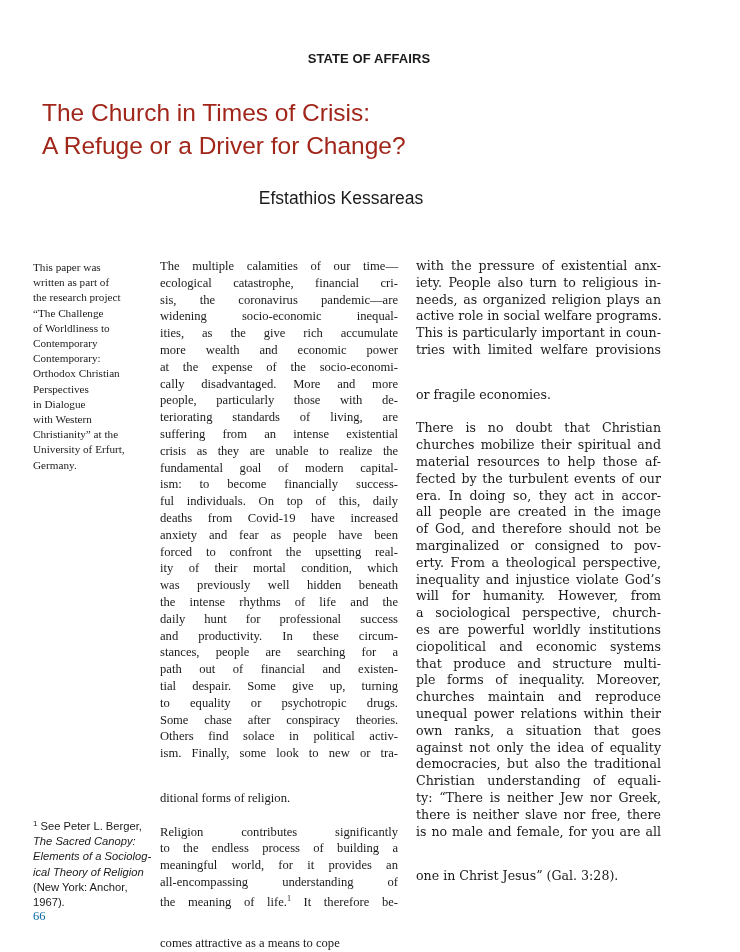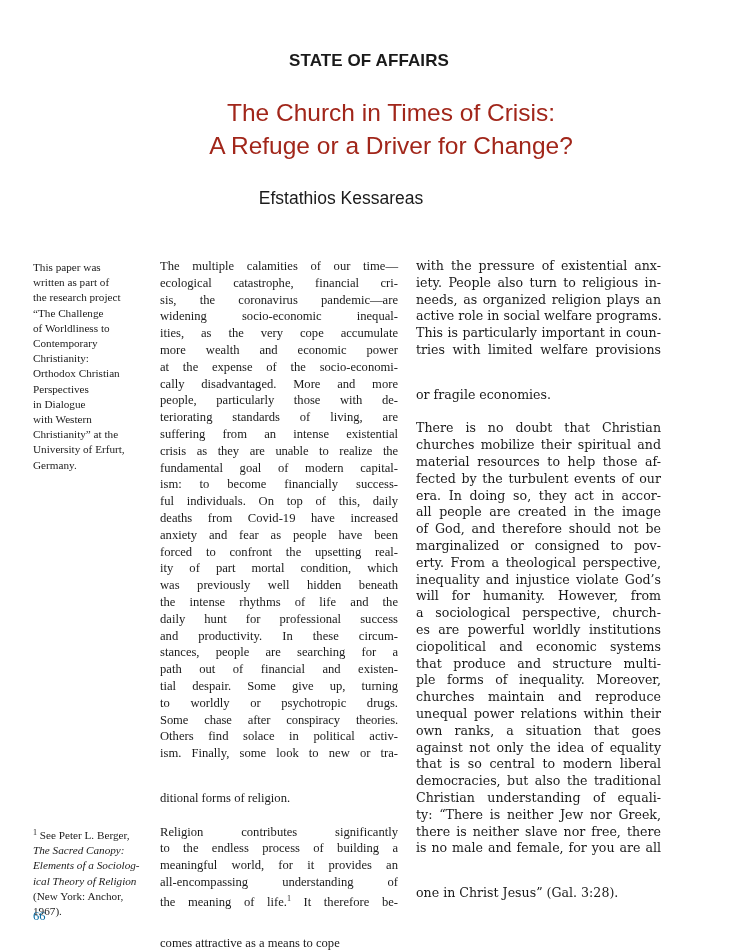--- a/index.html
+++ b/index.html
@@ -17,32 +17,31 @@
     .section-label {
       position: absolute;
       left: 0;
       width: 668px;
       top: 51px;
       text-align: center;
       padding-left: 70px;
       box-sizing: border-box;
       font-family: "Liberation Sans", sans-serif;
       font-weight: bold;
-      font-size: 17px;
+      font-size: 13px;
       letter-spacing: 0.1px;
       color: #1a1a1a;
     }
     .title {
       position: absolute;
       left: 0;
       width: 740px;
       top: 96px;
       padding-left: 42px;
       box-sizing: border-box;
-      text-align: center;
       font-family: "Liberation Sans", sans-serif;
       font-size: 24.5px;
       line-height: 33px;
       color: #a1261a;
     }
     .title div { white-space: nowrap; }
     .author {
       position: absolute;
       left: 0;
       width: 612px;
@@ -63,25 +62,24 @@
       font-size: 11.2px;
       line-height: 15.2px;
       color: #1a1a1a;
     }
     .sidenote div { white-space: nowrap; }
     .footnote {
       position: absolute;
       left: 33px;
       top: 816px;
       width: 122px;
-      font-family: Liberation Serif, serif;
+      font-family: Liberation Sans, sans-serif;
       font-size: 11.2px;
       line-height: 15.2px;
       color: #1a1a1a;
-      margin-top: 9px;
     }
     .footnote div { white-space: nowrap; }
     .footnote .it { font-style: italic; }
     .fn-mark { font-size: 8px; vertical-align: 4px; }
     .page-number {
       position: absolute;
       left: 33px;
       top: 909px;
       font-family: "Liberation Serif", serif;
       font-size: 12.5px;
@@ -124,59 +122,59 @@
 
 <div class="author">Efstathios Kessareas</div>
 
 <div class="sidenote" id="sidenote">
     <div>This paper was</div>
     <div>written as part of</div>
     <div>the research project</div>
     <div>“The Challenge</div>
     <div>of Worldliness to</div>
     <div>Contemporary</div>
-    <div>Christianity:</div>
+    <div>Contemporary:</div>
     <div>Orthodox Christian</div>
     <div>Perspectives</div>
     <div>in Dialogue</div>
     <div>with Western</div>
     <div>Christianity” at the</div>
     <div>University of Erfurt,</div>
     <div>Germany.</div>
   </div>
 
 <div class="col col-left" id="col-left">
     <div>
       <span class="line">The multiple calamities of our time—</span>
       <span class="line">ecological catastrophe, financial cri-</span>
       <span class="line">sis, the coronavirus pandemic—are</span>
       <span class="line">widening socio-economic inequal-</span>
-      <span class="line">ities, as the very cope accumulate</span>
+      <span class="line">ities, as the give rich accumulate</span>
       <span class="line">more wealth and economic power</span>
       <span class="line">at the expense of the socio-economi-</span>
       <span class="line">cally disadvantaged. More and more</span>
       <span class="line">people, particularly those with de-</span>
       <span class="line">teriorating standards of living, are</span>
       <span class="line">suffering from an intense existential</span>
       <span class="line" style="letter-spacing: -0.1px;">crisis as they are unable to realize the</span>
       <span class="line">fundamental goal of modern capital-</span>
       <span class="line">ism: to become financially success-</span>
       <span class="line">ful individuals. On top of this, daily</span>
       <span class="line">deaths from Covid-19 have increased</span>
       <span class="line">anxiety and fear as people have been</span>
       <span class="line">forced to confront the upsetting real-</span>
-      <span class="line">ity of part mortal condition, which</span>
+      <span class="line">ity of their mortal condition, which</span>
       <span class="line">was previously well hidden beneath</span>
       <span class="line">the intense rhythms of life and the</span>
       <span class="line">daily hunt for professional success</span>
       <span class="line">and productivity. In these circum-</span>
       <span class="line">stances, people are searching for a</span>
       <span class="line">path out of financial and existen-</span>
       <span class="line">tial despair. Some give up, turning</span>
-      <span class="line">to worldly or psychotropic drugs.</span>
+      <span class="line">to equality or psychotropic drugs.</span>
       <span class="line" style="letter-spacing: -0.1px;">Some chase after conspiracy theories.</span>
       <span class="line">Others find solace in political activ-</span>
       <span class="line">ism. Finally, some look to new or tra-</span>
       <span class="line last">ditional forms of religion.</span>
     </div>
     <div class="para-gap"></div>
     <div>
       <span class="line">Religion contributes significantly</span>
       <span class="line">to the endless process of building a</span>
       <span class="line">meaningful world, for it provides an</span>
@@ -210,21 +208,20 @@
       <span class="line">will for humanity. However, from</span>
       <span class="line">a sociological perspective, church-</span>
       <span class="line">es are powerful worldly institutions</span>
       <span class="line">ciopolitical and economic systems</span>
       <span class="line">that produce and structure multi-</span>
       <span class="line">ple forms of inequality. Moreover,</span>
       <span class="line">churches maintain and reproduce</span>
       <span class="line">unequal power relations within their</span>
       <span class="line">own ranks, a situation that goes</span>
       <span class="line">against not only the idea of equality</span>
-      <span class="line">that is so central to modern liberal</span>
       <span class="line">democracies, but also the traditional</span>
       <span class="line">Christian understanding of equali-</span>
       <span class="line">ty: “There is neither Jew nor Greek,</span>
       <span class="line">there is neither slave nor free, there</span>
       <span class="line">is no male and female, for you are all</span>
       <span class="line last">one in Christ Jesus” (Gal. 3:28).</span>
     </div>
   </div>
 
 <div class="footnote">

